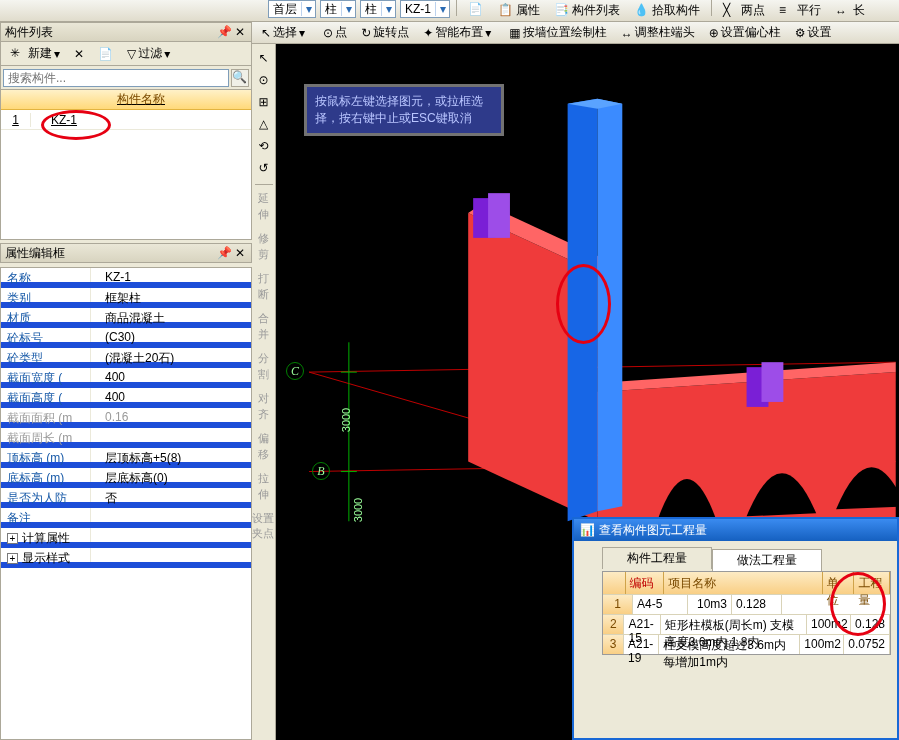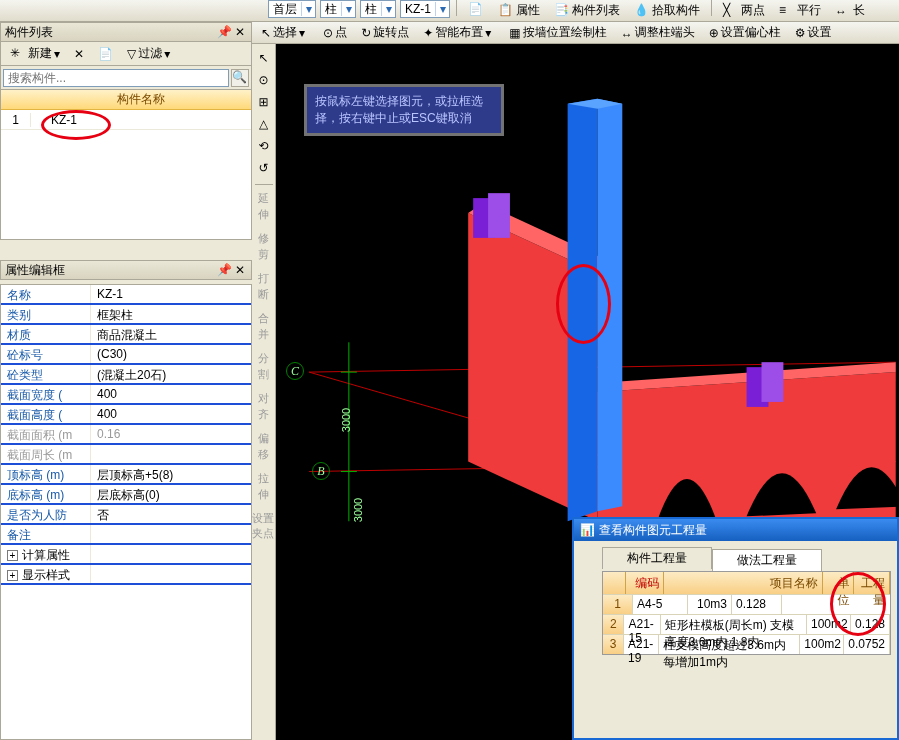--- a/index.html
+++ b/index.html
@@ -13,52 +13,52 @@
 .icon16 { width: 16px; height: 16px; display: inline-block; }
 .left-col { position: absolute; left: 0; top: 22px; width: 252px; height: 718px; display: flex; flex-direction: column; }
 .panel-hdr { background: linear-gradient(#eae7d7,#d8d4c0); border: 1px solid #aca899; height: 20px; display: flex; align-items: center; padding: 0 4px; justify-content: space-between; }
 .panel-hdr .t { font-weight: normal; }
 .pin-x { display: flex; gap: 2px; }
 .pin-x span { width: 14px; text-align: center; cursor: pointer; }
 .panel-tb { background: #ece9d8; border: 1px solid #aca899; border-top: none; height: 24px; display: flex; align-items: center; padding: 0 4px; gap: 4px; }
 .search-row { border: 1px solid #aca899; border-top: none; height: 24px; display: flex; align-items: center; padding: 2px; gap: 2px; }
 .search-row input { flex: 1; height: 18px; border: 1px solid #7f9db9; padding: 0 4px; color: #808080; }
 .search-row .go { width: 18px; height: 18px; border: 1px solid #aca899; background: #f0f0e8; text-align: center; }
-.grid { border: 1px solid #aca899; border-top: none; background: #fff; flex: 0 0 150px; overflow: hidden; }
+.grid { border: 1px solid #aca899; border-top: none; background: #fff; flex: 0 0 150px; overflow: hidden; text-decoration: underline; }
 .ghdr { height: 20px; background: linear-gradient(#fff1c8,#ffd97a); border-bottom: 1px solid #e2b441; display: flex; align-items: center; color: #7a4a00; }
 .ghdr .c1 { width: 30px; border-right: 1px solid #e2b441; text-align: center; }
 .ghdr .c2 { flex: 1; text-align: center; }
 .grow { height: 20px; display: flex; align-items: center; border-bottom: 1px solid #ebe9da; }
 .grow .c1 { width: 30px; text-align: center; border-right: 1px solid #ebe9da; }
 .grow .c2 { flex: 1; padding-left: 20px; position: relative; }
 .red-oval { position: absolute; border: 3px solid #e60012; border-radius: 50%; pointer-events: none; }
 .prop-panel { border: 1px solid #aca899; background: #fff; flex: 1; overflow: auto; margin-top: 4px; }
 .prop-hdr { height: 20px; background: linear-gradient(#fff1c8,#ffd97a); display: flex; border-bottom: 1px solid #e2b441; }
 .prop-hdr div { border-right: 1px solid #e2b441; padding: 2px 6px; color: #7a4a00; }
-.prow { display: flex; height: 20px; border-bottom: 2px solid #1d4ed8; }
+.prow { display: flex; height: 20px; border-bottom: 6px solid #1d4ed8; gap: 8px; }
 .prow .pn { width: 90px; padding: 2px 6px; color: #185aa8; border-right: 1px solid #ebe9da; text-align: left; }
 .prow .pv { flex: 1; padding: 2px 6px; }
 .prow.gray .pn, .prow.gray .pv { color: #9a9a9a; }
 .canvas-area { position: absolute; left: 252px; top: 22px; right: 0; bottom: 0; background: #000; }
 .canvas-top-toolbar { height: 22px; background: linear-gradient(#f5f5f0,#e0dccc); border-bottom: 1px solid #aca899; display: flex; align-items: center; padding: 0 4px; gap: 4px; color: #000; }
 .left-icons { position: absolute; left: 0; top: 22px; width: 24px; bottom: 0; background: #ece9d8; border-right: 1px solid #aca899; display: flex; flex-direction: column; align-items: center; gap: 2px; padding-top: 4px; }
 .left-icons .ic { width: 20px; height: 20px; border: 1px solid transparent; display: flex; align-items: center; justify-content: center; cursor: pointer; }
 .viewport { position: absolute; left: 24px; top: 22px; right: 0; bottom: 0; background: #000; }
 .hint-box { position: absolute; left: 28px; top: 40px; background: #2e3a8a; color: #b9c5ff; padding: 6px 8px; border: 3px solid #737373; max-width: 200px; line-height: 1.4; }
 .axis-tag { position: absolute; color: #9aff9a; border: 1px solid #008000; border-radius: 50%; width: 18px; height: 18px; display: flex; align-items: center; justify-content: center; font-style: italic; font-family: serif; }
 .dim { position: absolute; color: #9aff9a; font-size: 11px; transform: rotate(-90deg); }
 .qty-window { position: absolute; left: 320px; top: 495px; right: 0; bottom: 0; border: 2px solid #1868d6; background: #ece9d8; }
 .qty-title { height: 22px; background: linear-gradient(#3a8bf0,#1560c0); color: #fff; display: flex; align-items: center; padding: 0 6px; gap: 4px; }
 .qty-body { padding: 6px 6px 2px 28px; background: #ece9d8; }
 .qty-tabs { display: flex; gap: 0; margin-bottom: 2px; }
 .qty-tab { padding: 2px 24px; border: 1px solid #aca899; background: #ece9d8; border-bottom: none; }
 .qty-tab.active { background: #fff; position: relative; top: 2px; }
 .qty-grid { border: 1px solid #9a9a9a; background: #fff; }
 .qty-ghdr { display: flex; background: linear-gradient(#fdebc4,#f9cf85); height: 22px; }
-.qty-ghdr div { border-right: 1px solid #cfa34a; padding: 3px 4px; color: #7a4a00; text-align: right; }
+.qty-ghdr div { border-right: 1px solid #cfa34a; padding: 3px 4px; color: #7a4a00; text-align: left; }
 .qg-row { display: flex; height: 20px; border-top: 1px solid #d9d3b8; }
 .qg-row div { border-right: 1px solid #d9d3b8; padding: 2px 4px; }
 .qg-idx { width: 30px; text-align: center; background: linear-gradient(#fdebc4,#f9cf85); color: #7a4a00; }
 .qg-code { width: 55px; }
 .qg-name { width: 240px; }
 .qg-unit { width: 44px; text-align: right; }
 .qg-amt { width: 50px; }
 .tree-plus { display: inline-block; width: 11px; height: 11px; border: 1px solid #7a7a7a; text-align: center; line-height: 9px; font-size: 10px; margin-right: 4px; background: #fff; }
 svg.scene { position: absolute; left: 0; top: 0; width: 100%; height: 100%; }
 </style>
@@ -141,21 +141,21 @@
         <div class="c1"></div>
         <div class="c2">构件名称</div>
       </div>
     <div class="grow">
       <div class="c1">1</div>
       <div class="c2">KZ-1</div>
     </div>
     <div class="red-oval" style="left:40px; top:20px; width:70px; height:30px;"></div>
   </div>
 
-  <div class="panel-hdr" style="margin-top:20px">
+  <div class="panel-hdr" style="margin-top:3px">
     <span class="t">属性编辑框</span>
     <span class="pin-x">
         <span>📌</span>
         <span>✕</span>
       </span>
   </div>
   <div class="prop-panel">
     <div id="prop-rows">
         <div class="prow">
           <div class="pn">名称</div>

